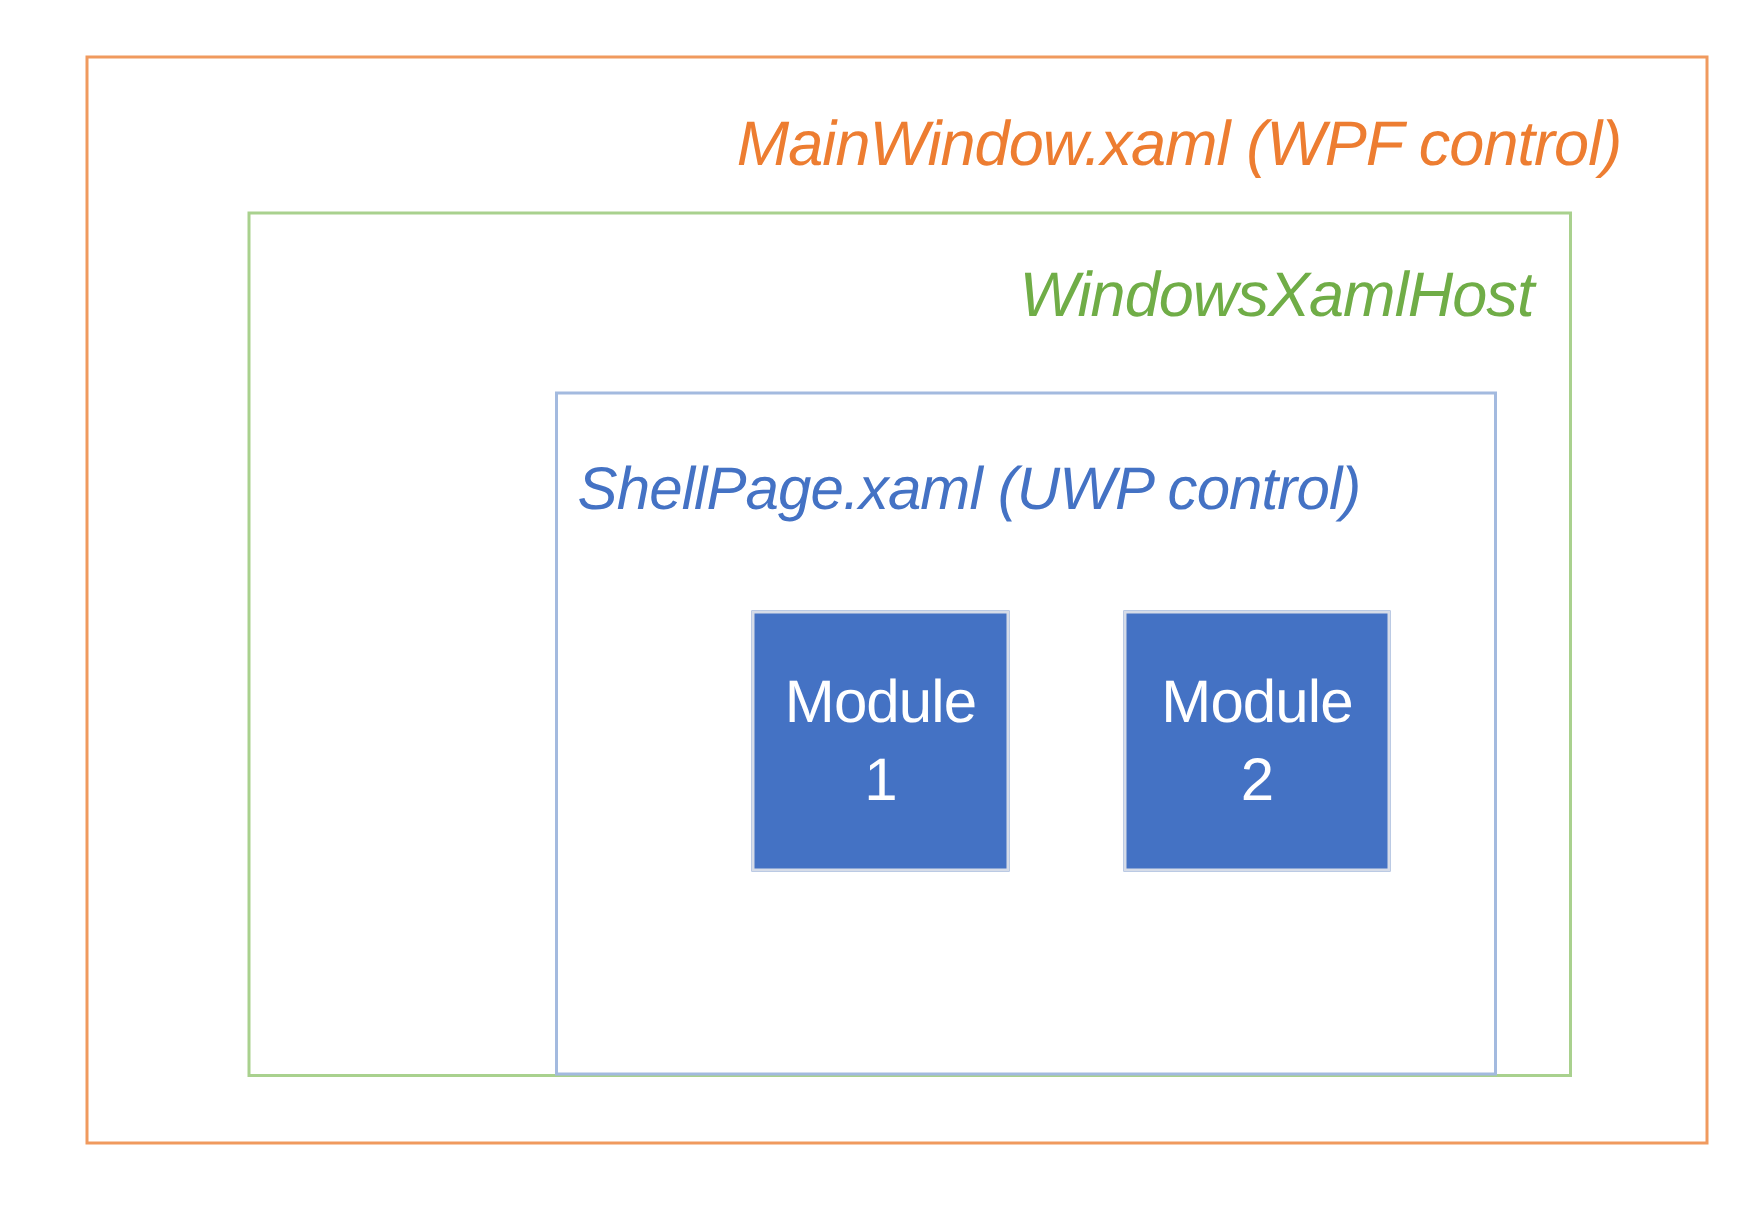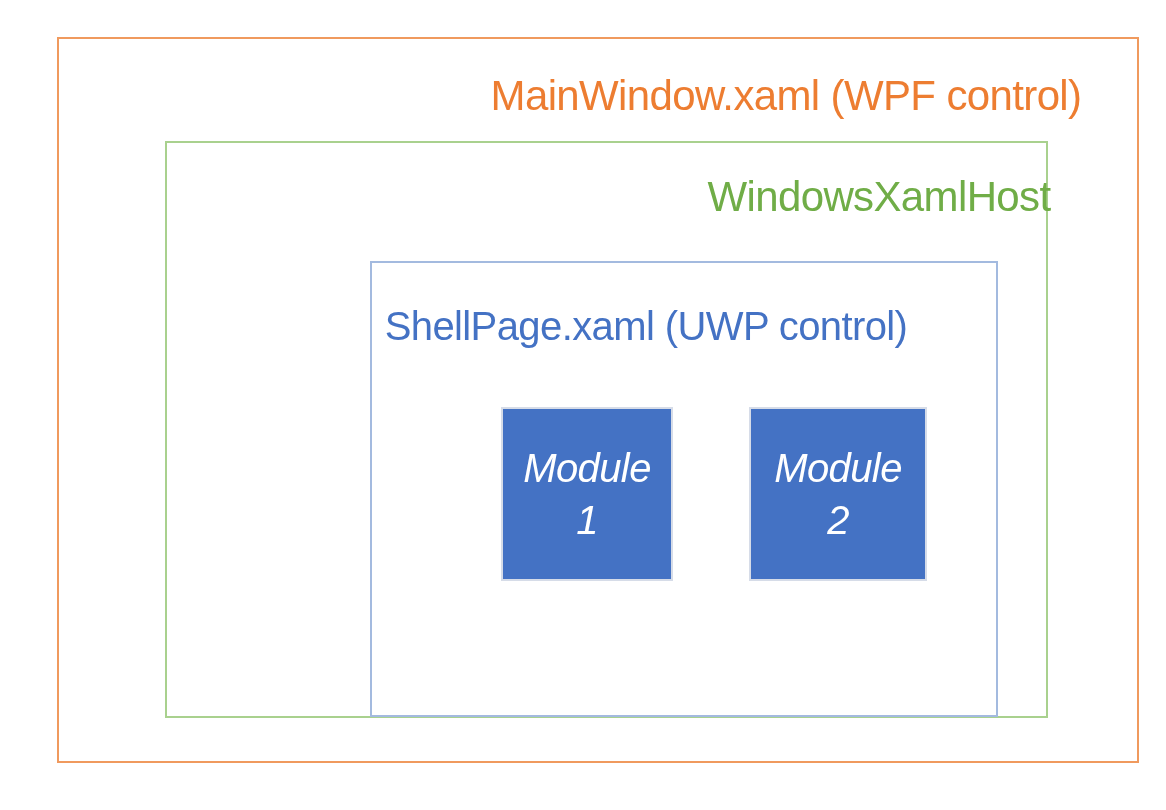--- a/index.html
+++ b/index.html
@@ -31,31 +31,31 @@
     width: 628px; height: 456px;
     border: 2px solid #A3BADF;
   }
 
   .box-label {
     position: absolute;
     transform: translate(-50%, -50%);
     white-space: nowrap;
     letter-spacing: -0.015em;
     line-height: 1.1;
+    font-style: italic;
   }
   .label-mainwindow {
     left: 727px; top: 57px;
     font-size: 42px;
     color: #ED7D31;
   }
   .label-xamlhost {
     left: 684px; top: 54px;
     font-size: 42px;
     color: #70AD47;
-    margin-left: 28px;
   }
   .label-shellpage {
     left: 274px; top: 63px;
     font-size: 40px;
     color: #4472C4;
   }
 
   .module {
     position: absolute;
     top: 144px;                         
@@ -64,21 +64,20 @@
     border: 2px solid #D6DCE8;
     display: flex;
     flex-direction: column;
     align-items: center;
     justify-content: center;
     color: #FFFFFF;
     font-size: 40px;
     line-height: 52px;
     letter-spacing: -0.015em;
     text-align: center;
-    font-style: italic;
   }
   .module-1 { left: 129px; width: 172px; }
   .module-2 { left: 377px; width: 178px; }
   .module span { display: block; }
 </style>
 </head>
 <body>
 
 <div class="canvas">
 

